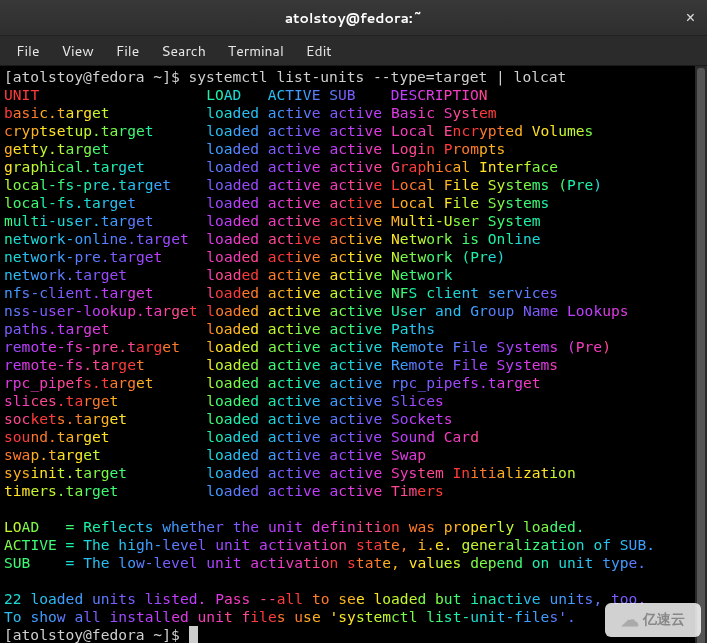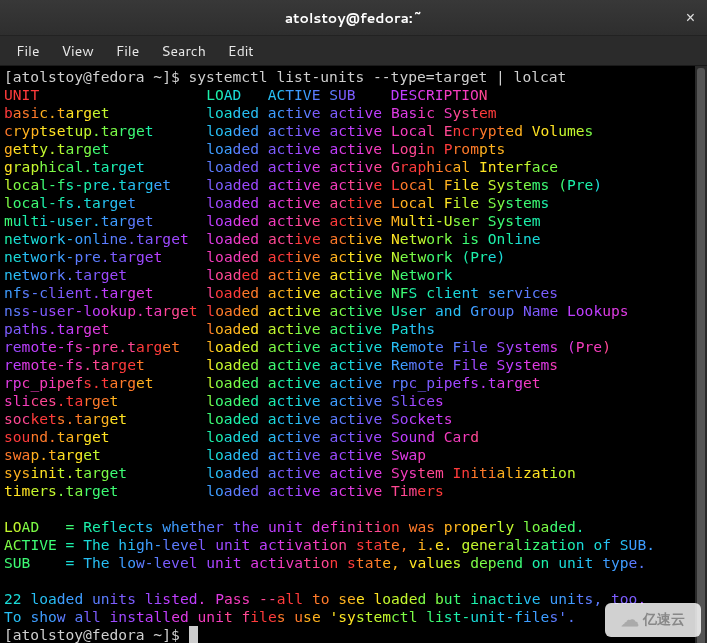--- a/index.html
+++ b/index.html
@@ -109,20 +109,21 @@
 <div class="titlebar">
   <span class="title">atolstoy@fedora:~</span>
   <span class="close">×</span>
 </div>
 
 <div class="menubar">
   <span class="menu-item">File</span>
   <span class="menu-item">View</span>
   <span class="menu-item">File</span>
   <span class="menu-item">Search</span>
+  <span class="menu-item">Terminal</span>
   <span class="menu-item">Edit</span>
 </div>
 
 <div class="terminal" id="term"><span class="row"><span style="color:#cfcfcf">[atolstoy@fedora ~]$ </span><span style="color:#cfcfcf">systemctl list-units --type=target | lolcat</span></span><span class="row"><span style="color:#ff3b3b">U</span><span style="color:#ff3b3b">N</span><span style="color:#ff3b3b">I</span><span style="color:#ff3b3b">T</span>                   <span style="color:#1cf0aa">L</span><span style="color:#1cf0aa">O</span><span style="color:#1adbd8">A</span><span style="color:#1adbd8">D</span>   <span style="color:#27bff4">A</span><span style="color:#27bff4">C</span><span style="color:#3e9dff">T</span><span style="color:#3e9dff">I</span><span style="color:#3e9dff">V</span><span style="color:#5c7cff">E</span> <span style="color:#5c7cff">S</span><span style="color:#7c5dff">U</span><span style="color:#7c5dff">B</span>    <span style="color:#bf3eff">D</span><span style="color:#bf3eff">E</span><span style="color:#bf3eff">S</span><span style="color:#df3be4">C</span><span style="color:#df3be4">R</span><span style="color:#df3be4">I</span><span style="color:#f53cbd">P</span><span style="color:#f53cbd">T</span><span style="color:#f53cbd">I</span><span style="color:#f53cbd">O</span><span style="color:#ff4893">N</span></span><span class="row"><span style="color:#ff3b3b">b</span><span style="color:#ff7a2a">a</span><span style="color:#ff7a2a">s</span><span style="color:#ff7a2a">i</span><span style="color:#ffb21f">c</span><span style="color:#ffb21f">.</span><span style="color:#ffb21f">t</span><span style="color:#ffe323">a</span><span style="color:#ffe323">r</span><span style="color:#ffe323">g</span><span style="color:#c3f72e">e</span><span style="color:#c3f72e">t</span>           <span style="color:#1adbd8">l</span><span style="color:#1adbd8">o</span><span style="color:#1adbd8">a</span><span style="color:#27bff4">d</span><span style="color:#27bff4">e</span><span style="color:#27bff4">d</span> <span style="color:#3e9dff">a</span><span style="color:#3e9dff">c</span><span style="color:#5c7cff">t</span><span style="color:#5c7cff">i</span><span style="color:#5c7cff">v</span><span style="color:#7c5dff">e</span> <span style="color:#7c5dff">a</span><span style="color:#9d49ff">c</span><span style="color:#9d49ff">t</span><span style="color:#9d49ff">i</span><span style="color:#bf3eff">v</span><span style="color:#bf3eff">e</span> <span style="color:#df3be4">B</span><span style="color:#df3be4">a</span><span style="color:#df3be4">s</span><span style="color:#f53cbd">i</span><span style="color:#f53cbd">c</span> <span style="color:#f53cbd">S</span><span style="color:#ff4893">y</span><span style="color:#ff4893">s</span><span style="color:#ff4893">t</span><span style="color:#ff3b3b">e</span><span style="color:#ff3b3b">m</span></span><span class="row"><span style="color:#ff7a2a">c</span><span style="color:#ffb21f">r</span><span style="color:#ffb21f">y</span><span style="color:#ffb21f">p</span><span style="color:#ffe323">t</span><span style="color:#ffe323">s</span><span style="color:#ffe323">e</span><span style="color:#c3f72e">t</span><span style="color:#c3f72e">u</span><span style="color:#c3f72e">p</span><span style="color:#7dfb46">.</span><span style="color:#7dfb46">t</span><span style="color:#7dfb46">a</span><span style="color:#3dfb74">r</span><span style="color:#3dfb74">g</span><span style="color:#3dfb74">e</span><span style="color:#1cf0aa">t</span>      <span style="color:#27bff4">l</span><span style="color:#27bff4">o</span><span style="color:#27bff4">a</span><span style="color:#3e9dff">d</span><span style="color:#3e9dff">e</span><span style="color:#3e9dff">d</span> <span style="color:#5c7cff">a</span><span style="color:#5c7cff">c</span><span style="color:#7c5dff">t</span><span style="color:#7c5dff">i</span><span style="color:#7c5dff">v</span><span style="color:#9d49ff">e</span> <span style="color:#9d49ff">a</span><span style="color:#bf3eff">c</span><span style="color:#bf3eff">t</span><span style="color:#bf3eff">i</span><span style="color:#df3be4">v</span><span style="color:#df3be4">e</span> <span style="color:#f53cbd">L</span><span style="color:#f53cbd">o</span><span style="color:#f53cbd">c</span><span style="color:#f53cbd">a</span><span style="color:#ff4893">l</span> <span style="color:#ff4893">E</span><span style="color:#ff3b3b">n</span><span style="color:#ff3b3b">c</span><span style="color:#ff3b3b">r</span><span style="color:#ff7a2a">y</span><span style="color:#ff7a2a">p</span><span style="color:#ff7a2a">t</span><span style="color:#ffb21f">e</span><span style="color:#ffb21f">d</span> <span style="color:#ffe323">V</span><span style="color:#ffe323">o</span><span style="color:#ffe323">l</span><span style="color:#c3f72e">u</span><span style="color:#c3f72e">m</span><span style="color:#c3f72e">e</span><span style="color:#7dfb46">s</span></span><span class="row"><span style="color:#ffb21f">g</span><span style="color:#ffe323">e</span><span style="color:#ffe323">t</span><span style="color:#ffe323">t</span><span style="color:#c3f72e">y</span><span style="color:#c3f72e">.</span><span style="color:#c3f72e">t</span><span style="color:#7dfb46">a</span><span style="color:#7dfb46">r</span><span style="color:#7dfb46">g</span><span style="color:#3dfb74">e</span><span style="color:#3dfb74">t</span>           <span style="color:#3e9dff">l</span><span style="color:#3e9dff">o</span><span style="color:#3e9dff">a</span><span style="color:#5c7cff">d</span><span style="color:#5c7cff">e</span><span style="color:#5c7cff">d</span> <span style="color:#7c5dff">a</span><span style="color:#7c5dff">c</span><span style="color:#9d49ff">t</span><span style="color:#9d49ff">i</span><span style="color:#9d49ff">v</span><span style="color:#bf3eff">e</span> <span style="color:#bf3eff">a</span><span style="color:#df3be4">c</span><span style="color:#df3be4">t</span><span style="color:#df3be4">i</span><span style="color:#f53cbd">v</span><span style="color:#f53cbd">e</span> <span style="color:#f53cbd">L</span><span style="color:#ff4893">o</span><span style="color:#ff4893">g</span><span style="color:#ff4893">i</span><span style="color:#ff3b3b">n</span> <span style="color:#ff3b3b">P</span><span style="color:#ff7a2a">r</span><span style="color:#ff7a2a">o</span><span style="color:#ff7a2a">m</span><span style="color:#ffb21f">p</span><span style="color:#ffb21f">t</span><span style="color:#ffb21f">s</span></span><span class="row"><span style="color:#ffe323">g</span><span style="color:#c3f72e">r</span><span style="color:#c3f72e">a</span><span style="color:#c3f72e">p</span><span style="color:#7dfb46">h</span><span style="color:#7dfb46">i</span><span style="color:#7dfb46">c</span><span style="color:#3dfb74">a</span><span style="color:#3dfb74">l</span><span style="color:#3dfb74">.</span><span style="color:#1cf0aa">t</span><span style="color:#1cf0aa">a</span><span style="color:#1cf0aa">r</span><span style="color:#1adbd8">g</span><span style="color:#1adbd8">e</span><span style="color:#1adbd8">t</span>       <span style="color:#5c7cff">l</span><span style="color:#5c7cff">o</span><span style="color:#5c7cff">a</span><span style="color:#7c5dff">d</span><span style="color:#7c5dff">e</span><span style="color:#7c5dff">d</span> <span style="color:#9d49ff">a</span><span style="color:#9d49ff">c</span><span style="color:#bf3eff">t</span><span style="color:#bf3eff">i</span><span style="color:#bf3eff">v</span><span style="color:#df3be4">e</span> <span style="color:#df3be4">a</span><span style="color:#f53cbd">c</span><span style="color:#f53cbd">t</span><span style="color:#f53cbd">i</span><span style="color:#f53cbd">v</span><span style="color:#ff4893">e</span> <span style="color:#ff4893">G</span><span style="color:#ff3b3b">r</span><span style="color:#ff3b3b">a</span><span style="color:#ff3b3b">p</span><span style="color:#ff7a2a">h</span><span style="color:#ff7a2a">i</span><span style="color:#ff7a2a">c</span><span style="color:#ffb21f">a</span><span style="color:#ffb21f">l</span> <span style="color:#ffe323">I</span><span style="color:#ffe323">n</span><span style="color:#ffe323">t</span><span style="color:#c3f72e">e</span><span style="color:#c3f72e">r</span><span style="color:#c3f72e">f</span><span style="color:#7dfb46">a</span><span style="color:#7dfb46">c</span><span style="color:#7dfb46">e</span></span><span class="row"><span style="color:#c3f72e">l</span><span style="color:#7dfb46">o</span><span style="color:#7dfb46">c</span><span style="color:#7dfb46">a</span><span style="color:#3dfb74">l</span><span style="color:#3dfb74">-</span><span style="color:#3dfb74">f</span><span style="color:#1cf0aa">s</span><span style="color:#1cf0aa">-</span><span style="color:#1cf0aa">p</span><span style="color:#1adbd8">r</span><span style="color:#1adbd8">e</span><span style="color:#1adbd8">.</span><span style="color:#1adbd8">t</span><span style="color:#27bff4">a</span><span style="color:#27bff4">r</span><span style="color:#27bff4">g</span><span style="color:#3e9dff">e</span><span style="color:#3e9dff">t</span>    <span style="color:#7c5dff">l</span><span style="color:#7c5dff">o</span><span style="color:#7c5dff">a</span><span style="color:#9d49ff">d</span><span style="color:#9d49ff">e</span><span style="color:#9d49ff">d</span> <span style="color:#bf3eff">a</span><span style="color:#bf3eff">c</span><span style="color:#df3be4">t</span><span style="color:#df3be4">i</span><span style="color:#df3be4">v</span><span style="color:#f53cbd">e</span> <span style="color:#f53cbd">a</span><span style="color:#f53cbd">c</span><span style="color:#ff4893">t</span><span style="color:#ff4893">i</span><span style="color:#ff4893">v</span><span style="color:#ff3b3b">e</span> <span style="color:#ff3b3b">L</span><span style="color:#ff7a2a">o</span><span style="color:#ff7a2a">c</span><span style="color:#ff7a2a">a</span><span style="color:#ffb21f">l</span> <span style="color:#ffb21f">F</span><span style="color:#ffe323">i</span><span style="color:#ffe323">l</span><span style="color:#ffe323">e</span> <span style="color:#c3f72e">S</span><span style="color:#c3f72e">y</span><span style="color:#7dfb46">s</span><span style="color:#7dfb46">t</span><span style="color:#7dfb46">e</span><span style="color:#3dfb74">m</span><span style="color:#3dfb74">s</span> <span style="color:#3dfb74">(</span><span style="color:#1cf0aa">P</span><span style="color:#1cf0aa">r</span><span style="color:#1cf0aa">e</span><span style="color:#1adbd8">)</span></span><span class="row"><span style="color:#7dfb46">l</span><span style="color:#3dfb74">o</span><span style="color:#3dfb74">c</span><span style="color:#3dfb74">a</span><span style="color:#1cf0aa">l</span><span style="color:#1cf0aa">-</span><span style="color:#1cf0aa">f</span><span style="color:#1adbd8">s</span><span style="color:#1adbd8">.</span><span style="color:#1adbd8">t</span><span style="color:#1adbd8">a</span><span style="color:#27bff4">r</span><span style="color:#27bff4">g</span><span style="color:#27bff4">e</span><span style="color:#3e9dff">t</span>        <span style="color:#9d49ff">l</span><span style="color:#9d49ff">o</span><span style="color:#9d49ff">a</span><span style="color:#bf3eff">d</span><span style="color:#bf3eff">e</span><span style="color:#bf3eff">d</span> <span style="color:#df3be4">a</span><span style="color:#df3be4">c</span><span style="color:#f53cbd">t</span><span style="color:#f53cbd">i</span><span style="color:#f53cbd">v</span><span style="color:#f53cbd">e</span> <span style="color:#ff4893">a</span><span style="color:#ff4893">c</span><span style="color:#ff3b3b">t</span><span style="color:#ff3b3b">i</span><span style="color:#ff3b3b">v</span><span style="color:#ff7a2a">e</span> <span style="color:#ff7a2a">L</span><span style="color:#ffb21f">o</span><span style="color:#ffb21f">c</span><span style="color:#ffb21f">a</span><span style="color:#ffe323">l</span> <span style="color:#ffe323">F</span><span style="color:#c3f72e">i</span><span style="color:#c3f72e">l</span><span style="color:#c3f72e">e</span> <span style="color:#7dfb46">S</span><span style="color:#7dfb46">y</span><span style="color:#3dfb74">s</span><span style="color:#3dfb74">t</span><span style="color:#3dfb74">e</span><span style="color:#3dfb74">m</span><span style="color:#1cf0aa">s</span></span><span class="row"><span style="color:#3dfb74">m</span><span style="color:#1cf0aa">u</span><span style="color:#1cf0aa">l</span><span style="color:#1cf0aa">t</span><span style="color:#1adbd8">i</span><span style="color:#1adbd8">-</span><span style="color:#1adbd8">u</span><span style="color:#1adbd8">s</span><span style="color:#27bff4">e</span><span style="color:#27bff4">r</span><span style="color:#27bff4">.</span><span style="color:#3e9dff">t</span><span style="color:#3e9dff">a</span><span style="color:#3e9dff">r</span><span style="color:#5c7cff">g</span><span style="color:#5c7cff">e</span><span style="color:#5c7cff">t</span>      <span style="color:#bf3eff">l</span><span style="color:#bf3eff">o</span><span style="color:#bf3eff">a</span><span style="color:#df3be4">d</span><span style="color:#df3be4">e</span><span style="color:#df3be4">d</span> <span style="color:#f53cbd">a</span><span style="color:#f53cbd">c</span><span style="color:#f53cbd">t</span><span style="color:#ff4893">i</span><span style="color:#ff4893">v</span><span style="color:#ff4893">e</span> <span style="color:#ff3b3b">a</span><span style="color:#ff3b3b">c</span><span style="color:#ff7a2a">t</span><span style="color:#ff7a2a">i</span><span style="color:#ff7a2a">v</span><span style="color:#ffb21f">e</span> <span style="color:#ffb21f">M</span><span style="color:#ffe323">u</span><span style="color:#ffe323">l</span><span style="color:#ffe323">t</span><span style="color:#c3f72e">i</span><span style="color:#c3f72e">-</span><span style="color:#c3f72e">U</span><span style="color:#7dfb46">s</span><span style="color:#7dfb46">e</span><span style="color:#7dfb46">r</span> <span style="color:#3dfb74">S</span><span style="color:#3dfb74">y</span><span style="color:#3dfb74">s</span><span style="color:#1cf0aa">t</span><span style="color:#1cf0aa">e</span><span style="color:#1cf0aa">m</span></span><span class="row"><span style="color:#1cf0aa">n</span><span style="color:#1adbd8">e</span><span style="color:#1adbd8">t</span><span style="color:#1adbd8">w</span><span style="color:#1adbd8">o</span><span style="color:#27bff4">r</span><span style="color:#27bff4">k</span><span style="color:#27bff4">-</span><span style="color:#3e9dff">o</span><span style="color:#3e9dff">n</span><span style="color:#3e9dff">l</span><span style="color:#5c7cff">i</span><span style="color:#5c7cff">n</span><span style="color:#5c7cff">e</span><span style="color:#7c5dff">.</span><span style="color:#7c5dff">t</span><span style="color:#7c5dff">a</span><span style="color:#9d49ff">r</span><span style="color:#9d49ff">g</span><span style="color:#9d49ff">e</span><span style="color:#bf3eff">t</span>  <span style="color:#df3be4">l</span><span style="color:#df3be4">o</span><span style="color:#df3be4">a</span><span style="color:#f53cbd">d</span><span style="color:#f53cbd">e</span><span style="color:#f53cbd">d</span> <span style="color:#ff4893">a</span><span style="color:#ff4893">c</span><span style="color:#ff4893">t</span><span style="color:#ff3b3b">i</span><span style="color:#ff3b3b">v</span><span style="color:#ff3b3b">e</span> <span style="color:#ff7a2a">a</span><span style="color:#ff7a2a">c</span><span style="color:#ffb21f">t</span><span style="color:#ffb21f">i</span><span style="color:#ffb21f">v</span><span style="color:#ffe323">e</span> <span style="color:#ffe323">N</span><span style="color:#c3f72e">e</span><span style="color:#c3f72e">t</span><span style="color:#c3f72e">w</span><span style="color:#7dfb46">o</span><span style="color:#7dfb46">r</span><span style="color:#7dfb46">k</span> <span style="color:#3dfb74">i</span><span style="color:#3dfb74">s</span> <span style="color:#1cf0aa">O</span><span style="color:#1cf0aa">n</span><span style="color:#1cf0aa">l</span><span style="color:#1adbd8">i</span><span style="color:#1adbd8">n</span><span style="color:#1adbd8">e</span></span><span class="row"><span style="color:#1adbd8">n</span><span style="color:#1adbd8">e</span><span style="color:#27bff4">t</span><span style="color:#27bff4">w</span><span style="color:#27bff4">o</span><span style="color:#3e9dff">r</span><span style="color:#3e9dff">k</span><span style="color:#3e9dff">-</span><span style="color:#5c7cff">p</span><span style="color:#5c7cff">r</span><span style="color:#5c7cff">e</span><span style="color:#7c5dff">.</span><span style="color:#7c5dff">t</span><span style="color:#7c5dff">a</span><span style="color:#9d49ff">r</span><span style="color:#9d49ff">g</span><span style="color:#9d49ff">e</span><span style="color:#bf3eff">t</span>     <span style="color:#f53cbd">l</span><span style="color:#f53cbd">o</span><span style="color:#f53cbd">a</span><span style="color:#f53cbd">d</span><span style="color:#ff4893">e</span><span style="color:#ff4893">d</span> <span style="color:#ff3b3b">a</span><span style="color:#ff3b3b">c</span><span style="color:#ff3b3b">t</span><span style="color:#ff7a2a">i</span><span style="color:#ff7a2a">v</span><span style="color:#ff7a2a">e</span> <span style="color:#ffb21f">a</span><span style="color:#ffb21f">c</span><span style="color:#ffe323">t</span><span style="color:#ffe323">i</span><span style="color:#ffe323">v</span><span style="color:#c3f72e">e</span> <span style="color:#c3f72e">N</span><span style="color:#7dfb46">e</span><span style="color:#7dfb46">t</span><span style="color:#7dfb46">w</span><span style="color:#3dfb74">o</span><span style="color:#3dfb74">r</span><span style="color:#3dfb74">k</span> <span style="color:#1cf0aa">(</span><span style="color:#1cf0aa">P</span><span style="color:#1cf0aa">r</span><span style="color:#1adbd8">e</span><span style="color:#1adbd8">)</span></span><span class="row"><span style="color:#27bff4">n</span><span style="color:#27bff4">e</span><span style="color:#3e9dff">t</span><span style="color:#3e9dff">w</span><span style="color:#3e9dff">o</span><span style="color:#5c7cff">r</span><span style="color:#5c7cff">k</span><span style="color:#5c7cff">.</span><span style="color:#7c5dff">t</span><span style="color:#7c5dff">a</span><span style="color:#7c5dff">r</span><span style="color:#9d49ff">g</span><span style="color:#9d49ff">e</span><span style="color:#9d49ff">t</span>         <span style="color:#f53cbd">l</span><span style="color:#ff4893">o</span><span style="color:#ff4893">a</span><span style="color:#ff4893">d</span><span style="color:#ff3b3b">e</span><span style="color:#ff3b3b">d</span> <span style="color:#ff7a2a">a</span><span style="color:#ff7a2a">c</span><span style="color:#ff7a2a">t</span><span style="color:#ffb21f">i</span><span style="color:#ffb21f">v</span><span style="color:#ffb21f">e</span> <span style="color:#ffe323">a</span><span style="color:#ffe323">c</span><span style="color:#c3f72e">t</span><span style="color:#c3f72e">i</span><span style="color:#c3f72e">v</span><span style="color:#7dfb46">e</span> <span style="color:#7dfb46">N</span><span style="color:#3dfb74">e</span><span style="color:#3dfb74">t</span><span style="color:#3dfb74">w</span><span style="color:#3dfb74">o</span><span style="color:#1cf0aa">r</span><span style="color:#1cf0aa">k</span></span><span class="row"><span style="color:#3e9dff">n</span><span style="color:#3e9dff">f</span><span style="color:#5c7cff">s</span><span style="color:#5c7cff">-</span><span style="color:#5c7cff">c</span><span style="color:#7c5dff">l</span><span style="color:#7c5dff">i</span><span style="color:#7c5dff">e</span><span style="color:#9d49ff">n</span><span style="color:#9d49ff">t</span><span style="color:#9d49ff">.</span><span style="color:#bf3eff">t</span><span style="color:#bf3eff">a</span><span style="color:#bf3eff">r</span><span style="color:#df3be4">g</span><span style="color:#df3be4">e</span><span style="color:#df3be4">t</span>      <span style="color:#ff4893">l</span><span style="color:#ff3b3b">o</span><span style="color:#ff3b3b">a</span><span style="color:#ff3b3b">d</span><span style="color:#ff7a2a">e</span><span style="color:#ff7a2a">d</span> <span style="color:#ffb21f">a</span><span style="color:#ffb21f">c</span><span style="color:#ffb21f">t</span><span style="color:#ffe323">i</span><span style="color:#ffe323">v</span><span style="color:#ffe323">e</span> <span style="color:#c3f72e">a</span><span style="color:#c3f72e">c</span><span style="color:#7dfb46">t</span><span style="color:#7dfb46">i</span><span style="color:#7dfb46">v</span><span style="color:#3dfb74">e</span> <span style="color:#3dfb74">N</span><span style="color:#3dfb74">F</span><span style="color:#1cf0aa">S</span> <span style="color:#1cf0aa">c</span><span style="color:#1adbd8">l</span><span style="color:#1adbd8">i</span><span style="color:#1adbd8">e</span><span style="color:#27bff4">n</span><span style="color:#27bff4">t</span> <span style="color:#3e9dff">s</span><span style="color:#3e9dff">e</span><span style="color:#3e9dff">r</span><span style="color:#5c7cff">v</span><span style="color:#5c7cff">i</span><span style="color:#5c7cff">c</span><span style="color:#7c5dff">e</span><span style="color:#7c5dff">s</span></span><span class="row"><span style="color:#5c7cff">n</span><span style="color:#5c7cff">s</span><span style="color:#7c5dff">s</span><span style="color:#7c5dff">-</span><span style="color:#7c5dff">u</span><span style="color:#9d49ff">s</span><span style="color:#9d49ff">e</span><span style="color:#9d49ff">r</span><span style="color:#bf3eff">-</span><span style="color:#bf3eff">l</span><span style="color:#bf3eff">o</span><span style="color:#df3be4">o</span><span style="color:#df3be4">k</span><span style="color:#df3be4">u</span><span style="color:#f53cbd">p</span><span style="color:#f53cbd">.</span><span style="color:#f53cbd">t</span><span style="color:#f53cbd">a</span><span style="color:#ff4893">r</span><span style="color:#ff4893">g</span><span style="color:#ff4893">e</span><span style="color:#ff3b3b">t</span> <span style="color:#ff3b3b">l</span><span style="color:#ff7a2a">o</span><span style="color:#ff7a2a">a</span><span style="color:#ff7a2a">d</span><span style="color:#ffb21f">e</span><span style="color:#ffb21f">d</span> <span style="color:#ffe323">a</span><span style="color:#ffe323">c</span><span style="color:#ffe323">t</span><span style="color:#c3f72e">i</span><span style="color:#c3f72e">v</span><span style="color:#c3f72e">e</span> <span style="color:#7dfb46">a</span><span style="color:#7dfb46">c</span><span style="color:#3dfb74">t</span><span style="color:#3dfb74">i</span><span style="color:#3dfb74">v</span><span style="color:#3dfb74">e</span> <span style="color:#1cf0aa">U</span><span style="color:#1cf0aa">s</span><span style="color:#1adbd8">e</span><span style="color:#1adbd8">r</span> <span style="color:#27bff4">a</span><span style="color:#27bff4">n</span><span style="color:#27bff4">d</span> <span style="color:#3e9dff">G</span><span style="color:#3e9dff">r</span><span style="color:#5c7cff">o</span><span style="color:#5c7cff">u</span><span style="color:#5c7cff">p</span> <span style="color:#7c5dff">N</span><span style="color:#7c5dff">a</span><span style="color:#9d49ff">m</span><span style="color:#9d49ff">e</span> <span style="color:#bf3eff">L</span><span style="color:#bf3eff">o</span><span style="color:#bf3eff">o</span><span style="color:#bf3eff">k</span><span style="color:#df3be4">u</span><span style="color:#df3be4">p</span><span style="color:#df3be4">s</span></span><span class="row"><span style="color:#7c5dff">p</span><span style="color:#7c5dff">a</span><span style="color:#9d49ff">t</span><span style="color:#9d49ff">h</span><span style="color:#9d49ff">s</span><span style="color:#bf3eff">.</span><span style="color:#bf3eff">t</span><span style="color:#bf3eff">a</span><span style="color:#df3be4">r</span><span style="color:#df3be4">g</span><span style="color:#df3be4">e</span><span style="color:#f53cbd">t</span>           <span style="color:#ff7a2a">l</span><span style="color:#ffb21f">o</span><span style="color:#ffb21f">a</span><span style="color:#ffb21f">d</span><span style="color:#ffe323">e</span><span style="color:#ffe323">d</span> <span style="color:#c3f72e">a</span><span style="color:#c3f72e">c</span><span style="color:#c3f72e">t</span><span style="color:#7dfb46">i</span><span style="color:#7dfb46">v</span><span style="color:#7dfb46">e</span> <span style="color:#3dfb74">a</span><span style="color:#3dfb74">c</span><span style="color:#3dfb74">t</span><span style="color:#1cf0aa">i</span><span style="color:#1cf0aa">v</span><span style="color:#1cf0aa">e</span> <span style="color:#1adbd8">P</span><span style="color:#1adbd8">a</span><span style="color:#27bff4">t</span><span style="color:#27bff4">h</span><span style="color:#27bff4">s</span></span><span class="row"><span style="color:#9d49ff">r</span><span style="color:#9d49ff">e</span><span style="color:#bf3eff">m</span><span style="color:#bf3eff">o</span><span style="color:#bf3eff">t</span><span style="color:#df3be4">e</span><span style="color:#df3be4">-</span><span style="color:#df3be4">f</span><span style="color:#f53cbd">s</span><span style="color:#f53cbd">-</span><span style="color:#f53cbd">p</span><span style="color:#f53cbd">r</span><span style="color:#ff4893">e</span><span style="color:#ff4893">.</span><span style="color:#ff4893">t</span><span style="color:#ff3b3b">a</span><span style="color:#ff3b3b">r</span><span style="color:#ff3b3b">g</span><span style="color:#ff7a2a">e</span><span style="color:#ff7a2a">t</span>   <span style="color:#ffb21f">l</span><span style="color:#ffe323">o</span><span style="color:#ffe323">a</span><span style="color:#ffe323">d</span><span style="color:#c3f72e">e</span><span style="color:#c3f72e">d</span> <span style="color:#7dfb46">a</span><span style="color:#7dfb46">c</span><span style="color:#7dfb46">t</span><span style="color:#3dfb74">i</span><span style="color:#3dfb74">v</span><span style="color:#3dfb74">e</span> <span style="color:#1cf0aa">a</span><span style="color:#1cf0aa">c</span><span style="color:#1cf0aa">t</span><span style="color:#1adbd8">i</span><span style="color:#1adbd8">v</span><span style="color:#1adbd8">e</span> <span style="color:#27bff4">R</span><span style="color:#27bff4">e</span><span style="color:#3e9dff">m</span><span style="color:#3e9dff">o</span><span style="color:#3e9dff">t</span><span style="color:#5c7cff">e</span> <span style="color:#5c7cff">F</span><span style="color:#7c5dff">i</span><span style="color:#7c5dff">l</span><span style="color:#7c5dff">e</span> <span style="color:#9d49ff">S</span><span style="color:#9d49ff">y</span><span style="color:#bf3eff">s</span><span style="color:#bf3eff">t</span><span style="color:#bf3eff">e</span><span style="color:#bf3eff">m</span><span style="color:#df3be4">s</span> <span style="color:#df3be4">(</span><span style="color:#f53cbd">P</span><span style="color:#f53cbd">r</span><span style="color:#f53cbd">e</span><span style="color:#ff4893">)</span></span><span class="row"><span style="color:#bf3eff">r</span><span style="color:#bf3eff">e</span><span style="color:#df3be4">m</span><span style="color:#df3be4">o</span><span style="color:#df3be4">t</span><span style="color:#f53cbd">e</span><span style="color:#f53cbd">-</span><span style="color:#f53cbd">f</span><span style="color:#f53cbd">s</span><span style="color:#ff4893">.</span><span style="color:#ff4893">t</span><span style="color:#ff4893">a</span><span style="color:#ff3b3b">r</span><span style="color:#ff3b3b">g</span><span style="color:#ff3b3b">e</span><span style="color:#ff7a2a">t</span>       <span style="color:#ffe323">l</span><span style="color:#c3f72e">o</span><span style="color:#c3f72e">a</span><span style="color:#c3f72e">d</span><span style="color:#7dfb46">e</span><span style="color:#7dfb46">d</span> <span style="color:#3dfb74">a</span><span style="color:#3dfb74">c</span><span style="color:#3dfb74">t</span><span style="color:#3dfb74">i</span><span style="color:#1cf0aa">v</span><span style="color:#1cf0aa">e</span> <span style="color:#1adbd8">a</span><span style="color:#1adbd8">c</span><span style="color:#1adbd8">t</span><span style="color:#27bff4">i</span><span style="color:#27bff4">v</span><span style="color:#27bff4">e</span> <span style="color:#3e9dff">R</span><span style="color:#3e9dff">e</span><span style="color:#5c7cff">m</span><span style="color:#5c7cff">o</span><span style="color:#5c7cff">t</span><span style="color:#7c5dff">e</span> <span style="color:#7c5dff">F</span><span style="color:#9d49ff">i</span><span style="color:#9d49ff">l</span><span style="color:#9d49ff">e</span> <span style="color:#bf3eff">S</span><span style="color:#bf3eff">y</span><span style="color:#bf3eff">s</span><span style="color:#df3be4">t</span><span style="color:#df3be4">e</span><span style="color:#df3be4">m</span><span style="color:#f53cbd">s</span></span><span class="row"><span style="color:#df3be4">r</span><span style="color:#df3be4">p</span><span style="color:#f53cbd">c</span><span style="color:#f53cbd">_</span><span style="color:#f53cbd">p</span><span style="color:#f53cbd">i</span><span style="color:#ff4893">p</span><span style="color:#ff4893">e</span><span style="color:#ff4893">f</span><span style="color:#ff3b3b">s</span><span style="color:#ff3b3b">.</span><span style="color:#ff3b3b">t</span><span style="color:#ff7a2a">a</span><span style="color:#ff7a2a">r</span><span style="color:#ff7a2a">g</span><span style="color:#ffb21f">e</span><span style="color:#ffb21f">t</span>      <span style="color:#c3f72e">l</span><span style="color:#7dfb46">o</span><span style="color:#7dfb46">a</span><span style="color:#7dfb46">d</span><span style="color:#3dfb74">e</span><span style="color:#3dfb74">d</span> <span style="color:#3dfb74">a</span><span style="color:#1cf0aa">c</span><span style="color:#1cf0aa">t</span><span style="color:#1cf0aa">i</span><span style="color:#1adbd8">v</span><span style="color:#1adbd8">e</span> <span style="color:#27bff4">a</span><span style="color:#27bff4">c</span><span style="color:#27bff4">t</span><span style="color:#3e9dff">i</span><span style="color:#3e9dff">v</span><span style="color:#3e9dff">e</span> <span style="color:#5c7cff">r</span><span style="color:#5c7cff">p</span><span style="color:#7c5dff">c</span><span style="color:#7c5dff">_</span><span style="color:#7c5dff">p</span><span style="color:#9d49ff">i</span><span style="color:#9d49ff">p</span><span style="color:#9d49ff">e</span><span style="color:#bf3eff">f</span><span style="color:#bf3eff">s</span><span style="color:#bf3eff">.</span><span style="color:#bf3eff">t</span><span style="color:#df3be4">a</span><span style="color:#df3be4">r</span><span style="color:#df3be4">g</span><span style="color:#f53cbd">e</span><span style="color:#f53cbd">t</span></span><span class="row"><span style="color:#f53cbd">s</span><span style="color:#f53cbd">l</span><span style="color:#f53cbd">i</span><span style="color:#ff4893">c</span><span style="color:#ff4893">e</span><span style="color:#ff4893">s</span><span style="color:#ff3b3b">.</span><span style="color:#ff3b3b">t</span><span style="color:#ff3b3b">a</span><span style="color:#ff7a2a">r</span><span style="color:#ff7a2a">g</span><span style="color:#ff7a2a">e</span><span style="color:#ffb21f">t</span>          <span style="color:#7dfb46">l</span><span style="color:#3dfb74">o</span><span style="color:#3dfb74">a</span><span style="color:#3dfb74">d</span><span style="color:#3dfb74">e</span><span style="color:#1cf0aa">d</span> <span style="color:#1cf0aa">a</span><span style="color:#1adbd8">c</span><span style="color:#1adbd8">t</span><span style="color:#1adbd8">i</span><span style="color:#27bff4">v</span><span style="color:#27bff4">e</span> <span style="color:#3e9dff">a</span><span style="color:#3e9dff">c</span><span style="color:#3e9dff">t</span><span style="color:#5c7cff">i</span><span style="color:#5c7cff">v</span><span style="color:#5c7cff">e</span> <span style="color:#7c5dff">S</span><span style="color:#7c5dff">l</span><span style="color:#9d49ff">i</span><span style="color:#9d49ff">c</span><span style="color:#9d49ff">e</span><span style="color:#bf3eff">s</span></span><span class="row"><span style="color:#ff4893">s</span><span style="color:#ff4893">o</span><span style="color:#ff4893">c</span><span style="color:#ff3b3b">k</span><span style="color:#ff3b3b">e</span><span style="color:#ff3b3b">t</span><span style="color:#ff7a2a">s</span><span style="color:#ff7a2a">.</span><span style="color:#ff7a2a">t</span><span style="color:#ffb21f">a</span><span style="color:#ffb21f">r</span><span style="color:#ffb21f">g</span><span style="color:#ffe323">e</span><span style="color:#ffe323">t</span>         <span style="color:#3dfb74">l</span><span style="color:#3dfb74">o</span><span style="color:#1cf0aa">a</span><span style="color:#1cf0aa">d</span><span style="color:#1cf0aa">e</span><span style="color:#1adbd8">d</span> <span style="color:#1adbd8">a</span><span style="color:#27bff4">c</span><span style="color:#27bff4">t</span><span style="color:#27bff4">i</span><span style="color:#3e9dff">v</span><span style="color:#3e9dff">e</span> <span style="color:#5c7cff">a</span><span style="color:#5c7cff">c</span><span style="color:#5c7cff">t</span><span style="color:#7c5dff">i</span><span style="color:#7c5dff">v</span><span style="color:#7c5dff">e</span> <span style="color:#9d49ff">S</span><span style="color:#9d49ff">o</span><span style="color:#bf3eff">c</span><span style="color:#bf3eff">k</span><span style="color:#bf3eff">e</span><span style="color:#bf3eff">t</span><span style="color:#df3be4">s</span></span><span class="row"><span style="color:#ff3b3b">s</span><span style="color:#ff3b3b">o</span><span style="color:#ff3b3b">u</span><span style="color:#ff7a2a">n</span><span style="color:#ff7a2a">d</span><span style="color:#ff7a2a">.</span><span style="color:#ffb21f">t</span><span style="color:#ffb21f">a</span><span style="color:#ffb21f">r</span><span style="color:#ffe323">g</span><span style="color:#ffe323">e</span><span style="color:#ffe323">t</span>           <span style="color:#1cf0aa">l</span><span style="color:#1cf0aa">o</span><span style="color:#1adbd8">a</span><span style="color:#1adbd8">d</span><span style="color:#1adbd8">e</span><span style="color:#27bff4">d</span> <span style="color:#27bff4">a</span><span style="color:#3e9dff">c</span><span style="color:#3e9dff">t</span><span style="color:#3e9dff">i</span><span style="color:#5c7cff">v</span><span style="color:#5c7cff">e</span> <span style="color:#7c5dff">a</span><span style="color:#7c5dff">c</span><span style="color:#7c5dff">t</span><span style="color:#9d49ff">i</span><span style="color:#9d49ff">v</span><span style="color:#9d49ff">e</span> <span style="color:#bf3eff">S</span><span style="color:#bf3eff">o</span><span style="color:#bf3eff">u</span><span style="color:#df3be4">n</span><span style="color:#df3be4">d</span> <span style="color:#f53cbd">C</span><span style="color:#f53cbd">a</span><span style="color:#f53cbd">r</span><span style="color:#ff4893">d</span></span><span class="row"><span style="color:#ff7a2a">s</span><span style="color:#ff7a2a">w</span><span style="color:#ff7a2a">a</span><span style="color:#ffb21f">p</span><span style="color:#ffb21f">.</span><span style="color:#ffb21f">t</span><span style="color:#ffe323">a</span><span style="color:#ffe323">r</span><span style="color:#ffe323">g</span><span style="color:#c3f72e">e</span><span style="color:#c3f72e">t</span>            <span style="color:#1adbd8">l</span><span style="color:#1adbd8">o</span><span style="color:#27bff4">a</span><span style="color:#27bff4">d</span><span style="color:#27bff4">e</span><span style="color:#3e9dff">d</span> <span style="color:#3e9dff">a</span><span style="color:#5c7cff">c</span><span style="color:#5c7cff">t</span><span style="color:#5c7cff">i</span><span style="color:#7c5dff">v</span><span style="color:#7c5dff">e</span> <span style="color:#9d49ff">a</span><span style="color:#9d49ff">c</span><span style="color:#9d49ff">t</span><span style="color:#bf3eff">i</span><span style="color:#bf3eff">v</span><span style="color:#bf3eff">e</span> <span style="color:#df3be4">S</span><span style="color:#df3be4">w</span><span style="color:#df3be4">a</span><span style="color:#f53cbd">p</span></span><span class="row"><span style="color:#ffb21f">s</span><span style="color:#ffb21f">y</span><span style="color:#ffb21f">s</span><span style="color:#ffe323">i</span><span style="color:#ffe323">n</span><span style="color:#ffe323">i</span><span style="color:#c3f72e">t</span><span style="color:#c3f72e">.</span><span style="color:#c3f72e">t</span><span style="color:#7dfb46">a</span><span style="color:#7dfb46">r</span><span style="color:#7dfb46">g</span><span style="color:#3dfb74">e</span><span style="color:#3dfb74">t</span>         <span style="color:#27bff4">l</span><span style="color:#27bff4">o</span><span style="color:#3e9dff">a</span><span style="color:#3e9dff">d</span><span style="color:#3e9dff">e</span><span style="color:#5c7cff">d</span> <span style="color:#5c7cff">a</span><span style="color:#7c5dff">c</span><span style="color:#7c5dff">t</span><span style="color:#7c5dff">i</span><span style="color:#9d49ff">v</span><span style="color:#9d49ff">e</span> <span style="color:#bf3eff">a</span><span style="color:#bf3eff">c</span><span style="color:#bf3eff">t</span><span style="color:#bf3eff">i</span><span style="color:#df3be4">v</span><span style="color:#df3be4">e</span> <span style="color:#f53cbd">S</span><span style="color:#f53cbd">y</span><span style="color:#f53cbd">s</span><span style="color:#ff4893">t</span><span style="color:#ff4893">e</span><span style="color:#ff4893">m</span> <span style="color:#ff3b3b">I</span><span style="color:#ff3b3b">n</span><span style="color:#ff7a2a">i</span><span style="color:#ff7a2a">t</span><span style="color:#ff7a2a">i</span><span style="color:#ffb21f">a</span><span style="color:#ffb21f">l</span><span style="color:#ffb21f">i</span><span style="color:#ffe323">z</span><span style="color:#ffe323">a</span><span style="color:#ffe323">t</span><span style="color:#c3f72e">i</span><span style="color:#c3f72e">o</span><span style="color:#c3f72e">n</span></span><span class="row"><span style="color:#ffe323">t</span><span style="color:#ffe323">i</span><span style="color:#ffe323">m</span><span style="color:#c3f72e">e</span><span style="color:#c3f72e">r</span><span style="color:#c3f72e">s</span><span style="color:#7dfb46">.</span><span style="color:#7dfb46">t</span><span style="color:#7dfb46">a</span><span style="color:#3dfb74">r</span><span style="color:#3dfb74">g</span><span style="color:#3dfb74">e</span><span style="color:#3dfb74">t</span>          <span style="color:#3e9dff">l</span><span style="color:#3e9dff">o</span><span style="color:#5c7cff">a</span><span style="color:#5c7cff">d</span><span style="color:#5c7cff">e</span><span style="color:#7c5dff">d</span> <span style="color:#7c5dff">a</span><span style="color:#9d49ff">c</span><span style="color:#9d49ff">t</span><span style="color:#9d49ff">i</span><span style="color:#bf3eff">v</span><span style="color:#bf3eff">e</span> <span style="color:#bf3eff">a</span><span style="color:#df3be4">c</span><span style="color:#df3be4">t</span><span style="color:#df3be4">i</span><span style="color:#f53cbd">v</span><span style="color:#f53cbd">e</span> <span style="color:#ff4893">T</span><span style="color:#ff4893">i</span><span style="color:#ff4893">m</span><span style="color:#ff3b3b">e</span><span style="color:#ff3b3b">r</span><span style="color:#ff3b3b">s</span></span><span class="row"> </span><span class="row"><span style="color:#c3f72e">L</span><span style="color:#c3f72e">O</span><span style="color:#7dfb46">A</span><span style="color:#7dfb46">D</span>   <span style="color:#3dfb74">=</span> <span style="color:#1cf0aa">R</span><span style="color:#1cf0aa">e</span><span style="color:#1cf0aa">f</span><span style="color:#1adbd8">l</span><span style="color:#1adbd8">e</span><span style="color:#1adbd8">c</span><span style="color:#27bff4">t</span><span style="color:#27bff4">s</span> <span style="color:#3e9dff">w</span><span style="color:#3e9dff">h</span><span style="color:#3e9dff">e</span><span style="color:#5c7cff">t</span><span style="color:#5c7cff">h</span><span style="color:#5c7cff">e</span><span style="color:#7c5dff">r</span> <span style="color:#7c5dff">t</span><span style="color:#9d49ff">h</span><span style="color:#9d49ff">e</span> <span style="color:#bf3eff">u</span><span style="color:#bf3eff">n</span><span style="color:#bf3eff">i</span><span style="color:#bf3eff">t</span> <span style="color:#df3be4">d</span><span style="color:#df3be4">e</span><span style="color:#f53cbd">f</span><span style="color:#f53cbd">i</span><span style="color:#f53cbd">n</span><span style="color:#ff4893">i</span><span style="color:#ff4893">t</span><span style="color:#ff4893">i</span><span style="color:#ff3b3b">o</span><span style="color:#ff3b3b">n</span> <span style="color:#ff7a2a">w</span><span style="color:#ff7a2a">a</span><span style="color:#ff7a2a">s</span> <span style="color:#ffb21f">p</span><span style="color:#ffb21f">r</span><span style="color:#ffe323">o</span><span style="color:#ffe323">p</span><span style="color:#ffe323">e</span><span style="color:#c3f72e">r</span><span style="color:#c3f72e">l</span><span style="color:#c3f72e">y</span> <span style="color:#7dfb46">l</span><span style="color:#7dfb46">o</span><span style="color:#7dfb46">a</span><span style="color:#3dfb74">d</span><span style="color:#3dfb74">e</span><span style="color:#3dfb74">d</span><span style="color:#1cf0aa">.</span></span><span class="row"><span style="color:#7dfb46">A</span><span style="color:#7dfb46">C</span><span style="color:#3dfb74">T</span><span style="color:#3dfb74">I</span><span style="color:#3dfb74">V</span><span style="color:#3dfb74">E</span> <span style="color:#1cf0aa">=</span> <span style="color:#1adbd8">T</span><span style="color:#1adbd8">h</span><span style="color:#1adbd8">e</span> <span style="color:#27bff4">h</span><span style="color:#27bff4">i</span><span style="color:#3e9dff">g</span><span style="color:#3e9dff">h</span><span style="color:#3e9dff">-</span><span style="color:#5c7cff">l</span><span style="color:#5c7cff">e</span><span style="color:#5c7cff">v</span><span style="color:#7c5dff">e</span><span style="color:#7c5dff">l</span> <span style="color:#9d49ff">u</span><span style="color:#9d49ff">n</span><span style="color:#9d49ff">i</span><span style="color:#bf3eff">t</span> <span style="color:#bf3eff">a</span><span style="color:#bf3eff">c</span><span style="color:#df3be4">t</span><span style="color:#df3be4">i</span><span style="color:#df3be4">v</span><span style="color:#f53cbd">a</span><span style="color:#f53cbd">t</span><span style="color:#f53cbd">i</span><span style="color:#ff4893">o</span><span style="color:#ff4893">n</span> <span style="color:#ff3b3b">s</span><span style="color:#ff3b3b">t</span><span style="color:#ff3b3b">a</span><span style="color:#ff7a2a">t</span><span style="color:#ff7a2a">e</span><span style="color:#ff7a2a">,</span> <span style="color:#ffb21f">i</span><span style="color:#ffb21f">.</span><span style="color:#ffe323">e</span><span style="color:#ffe323">.</span> <span style="color:#c3f72e">g</span><span style="color:#c3f72e">e</span><span style="color:#c3f72e">n</span><span style="color:#c3f72e">e</span><span style="color:#7dfb46">r</span><span style="color:#7dfb46">a</span><span style="color:#7dfb46">l</span><span style="color:#3dfb74">i</span><span style="color:#3dfb74">z</span><span style="color:#3dfb74">a</span><span style="color:#1cf0aa">t</span><span style="color:#1cf0aa">i</span><span style="color:#1cf0aa">o</span><span style="color:#1adbd8">n</span> <span style="color:#1adbd8">o</span><span style="color:#27bff4">f</span> <span style="color:#27bff4">S</span><span style="color:#3e9dff">U</span><span style="color:#3e9dff">B</span><span style="color:#3e9dff">.</span></span><span class="row"><span style="color:#3dfb74">S</span><span style="color:#3dfb74">U</span><span style="color:#3dfb74">B</span>    <span style="color:#1adbd8">=</span> <span style="color:#27bff4">T</span><span style="color:#27bff4">h</span><span style="color:#27bff4">e</span> <span style="color:#3e9dff">l</span><span style="color:#3e9dff">o</span><span style="color:#5c7cff">w</span><span style="color:#5c7cff">-</span><span style="color:#5c7cff">l</span><span style="color:#7c5dff">e</span><span style="color:#7c5dff">v</span><span style="color:#7c5dff">e</span><span style="color:#9d49ff">l</span> <span style="color:#9d49ff">u</span><span style="color:#bf3eff">n</span><span style="color:#bf3eff">i</span><span style="color:#bf3eff">t</span> <span style="color:#df3be4">a</span><span style="color:#df3be4">c</span><span style="color:#df3be4">t</span><span style="color:#f53cbd">i</span><span style="color:#f53cbd">v</span><span style="color:#f53cbd">a</span><span style="color:#ff4893">t</span><span style="color:#ff4893">i</span><span style="color:#ff4893">o</span><span style="color:#ff3b3b">n</span> <span style="color:#ff3b3b">s</span><span style="color:#ff7a2a">t</span><span style="color:#ff7a2a">a</span><span style="color:#ff7a2a">t</span><span style="color:#ffb21f">e</span><span style="color:#ffb21f">,</span> <span style="color:#ffe323">v</span><span style="color:#ffe323">a</span><span style="color:#ffe323">l</span><span style="color:#c3f72e">u</span><span style="color:#c3f72e">e</span><span style="color:#c3f72e">s</span> <span style="color:#7dfb46">d</span><span style="color:#7dfb46">e</span><span style="color:#7dfb46">p</span><span style="color:#3dfb74">e</span><span style="color:#3dfb74">n</span><span style="color:#3dfb74">d</span> <span style="color:#1cf0aa">o</span><span style="color:#1cf0aa">n</span> <span style="color:#1adbd8">u</span><span style="color:#1adbd8">n</span><span style="color:#27bff4">i</span><span style="color:#27bff4">t</span> <span style="color:#3e9dff">t</span><span style="color:#3e9dff">y</span><span style="color:#3e9dff">p</span><span style="color:#5c7cff">e</span><span style="color:#5c7cff">.</span></span><span class="row"> </span><span class="row"><span style="color:#1adbd8">2</span><span style="color:#1adbd8">2</span> <span style="color:#27bff4">l</span><span style="color:#27bff4">o</span><span style="color:#27bff4">a</span><span style="color:#3e9dff">d</span><span style="color:#3e9dff">e</span><span style="color:#3e9dff">d</span> <span style="color:#5c7cff">u</span><span style="color:#5c7cff">n</span><span style="color:#7c5dff">i</span><span style="color:#7c5dff">t</span><span style="color:#7c5dff">s</span> <span style="color:#9d49ff">l</span><span style="color:#9d49ff">i</span><span style="color:#bf3eff">s</span><span style="color:#bf3eff">t</span><span style="color:#bf3eff">e</span><span style="color:#bf3eff">d</span><span style="color:#df3be4">.</span> <span style="color:#df3be4">P</span><span style="color:#f53cbd">a</span><span style="color:#f53cbd">s</span><span style="color:#f53cbd">s</span> <span style="color:#ff4893">-</span><span style="color:#ff4893">-</span><span style="color:#ff3b3b">a</span><span style="color:#ff3b3b">l</span><span style="color:#ff3b3b">l</span> <span style="color:#ff7a2a">t</span><span style="color:#ff7a2a">o</span> <span style="color:#ffb21f">s</span><span style="color:#ffb21f">e</span><span style="color:#ffe323">e</span> <span style="color:#ffe323">l</span><span style="color:#c3f72e">o</span><span style="color:#c3f72e">a</span><span style="color:#c3f72e">d</span><span style="color:#c3f72e">e</span><span style="color:#7dfb46">d</span> <span style="color:#7dfb46">b</span><span style="color:#3dfb74">u</span><span style="color:#3dfb74">t</span> <span style="color:#1cf0aa">i</span><span style="color:#1cf0aa">n</span><span style="color:#1cf0aa">a</span><span style="color:#1adbd8">c</span><span style="color:#1adbd8">t</span><span style="color:#1adbd8">i</span><span style="color:#27bff4">v</span><span style="color:#27bff4">e</span> <span style="color:#3e9dff">u</span><span style="color:#3e9dff">n</span><span style="color:#3e9dff">i</span><span style="color:#5c7cff">t</span><span style="color:#5c7cff">s</span><span style="color:#5c7cff">,</span> <span style="color:#7c5dff">t</span><span style="color:#7c5dff">o</span><span style="color:#7c5dff">o</span><span style="color:#9d49ff">.</span></span><span class="row"><span style="color:#27bff4">T</span><span style="color:#27bff4">o</span> <span style="color:#3e9dff">s</span><span style="color:#3e9dff">h</span><span style="color:#3e9dff">o</span><span style="color:#5c7cff">w</span> <span style="color:#5c7cff">a</span><span style="color:#7c5dff">l</span><span style="color:#7c5dff">l</span> <span style="color:#9d49ff">i</span><span style="color:#9d49ff">n</span><span style="color:#9d49ff">s</span><span style="color:#bf3eff">t</span><span style="color:#bf3eff">a</span><span style="color:#bf3eff">l</span><span style="color:#bf3eff">l</span><span style="color:#df3be4">e</span><span style="color:#df3be4">d</span> <span style="color:#f53cbd">u</span><span style="color:#f53cbd">n</span><span style="color:#f53cbd">i</span><span style="color:#ff4893">t</span> <span style="color:#ff4893">f</span><span style="color:#ff3b3b">i</span><span style="color:#ff3b3b">l</span><span style="color:#ff3b3b">e</span><span style="color:#ff7a2a">s</span> <span style="color:#ff7a2a">u</span><span style="color:#ffb21f">s</span><span style="color:#ffb21f">e</span> <span style="color:#ffe323">'</span><span style="color:#ffe323">s</span><span style="color:#ffe323">y</span><span style="color:#c3f72e">s</span><span style="color:#c3f72e">t</span><span style="color:#c3f72e">e</span><span style="color:#c3f72e">m</span><span style="color:#7dfb46">c</span><span style="color:#7dfb46">t</span><span style="color:#7dfb46">l</span> <span style="color:#3dfb74">l</span><span style="color:#3dfb74">i</span><span style="color:#1cf0aa">s</span><span style="color:#1cf0aa">t</span><span style="color:#1cf0aa">-</span><span style="color:#1adbd8">u</span><span style="color:#1adbd8">n</span><span style="color:#1adbd8">i</span><span style="color:#27bff4">t</span><span style="color:#27bff4">-</span><span style="color:#27bff4">f</span><span style="color:#3e9dff">i</span><span style="color:#3e9dff">l</span><span style="color:#3e9dff">e</span><span style="color:#5c7cff">s</span><span style="color:#5c7cff">'</span><span style="color:#5c7cff">.</span></span><span class="row"><span style="color:#cfcfcf">[atolstoy@fedora ~]$ </span><span class="cursor"></span></span></div>
 
 <div class="scrollbar">
   <div class="scrollbar-thumb"></div>
 </div>
 
 <div class="watermark">

